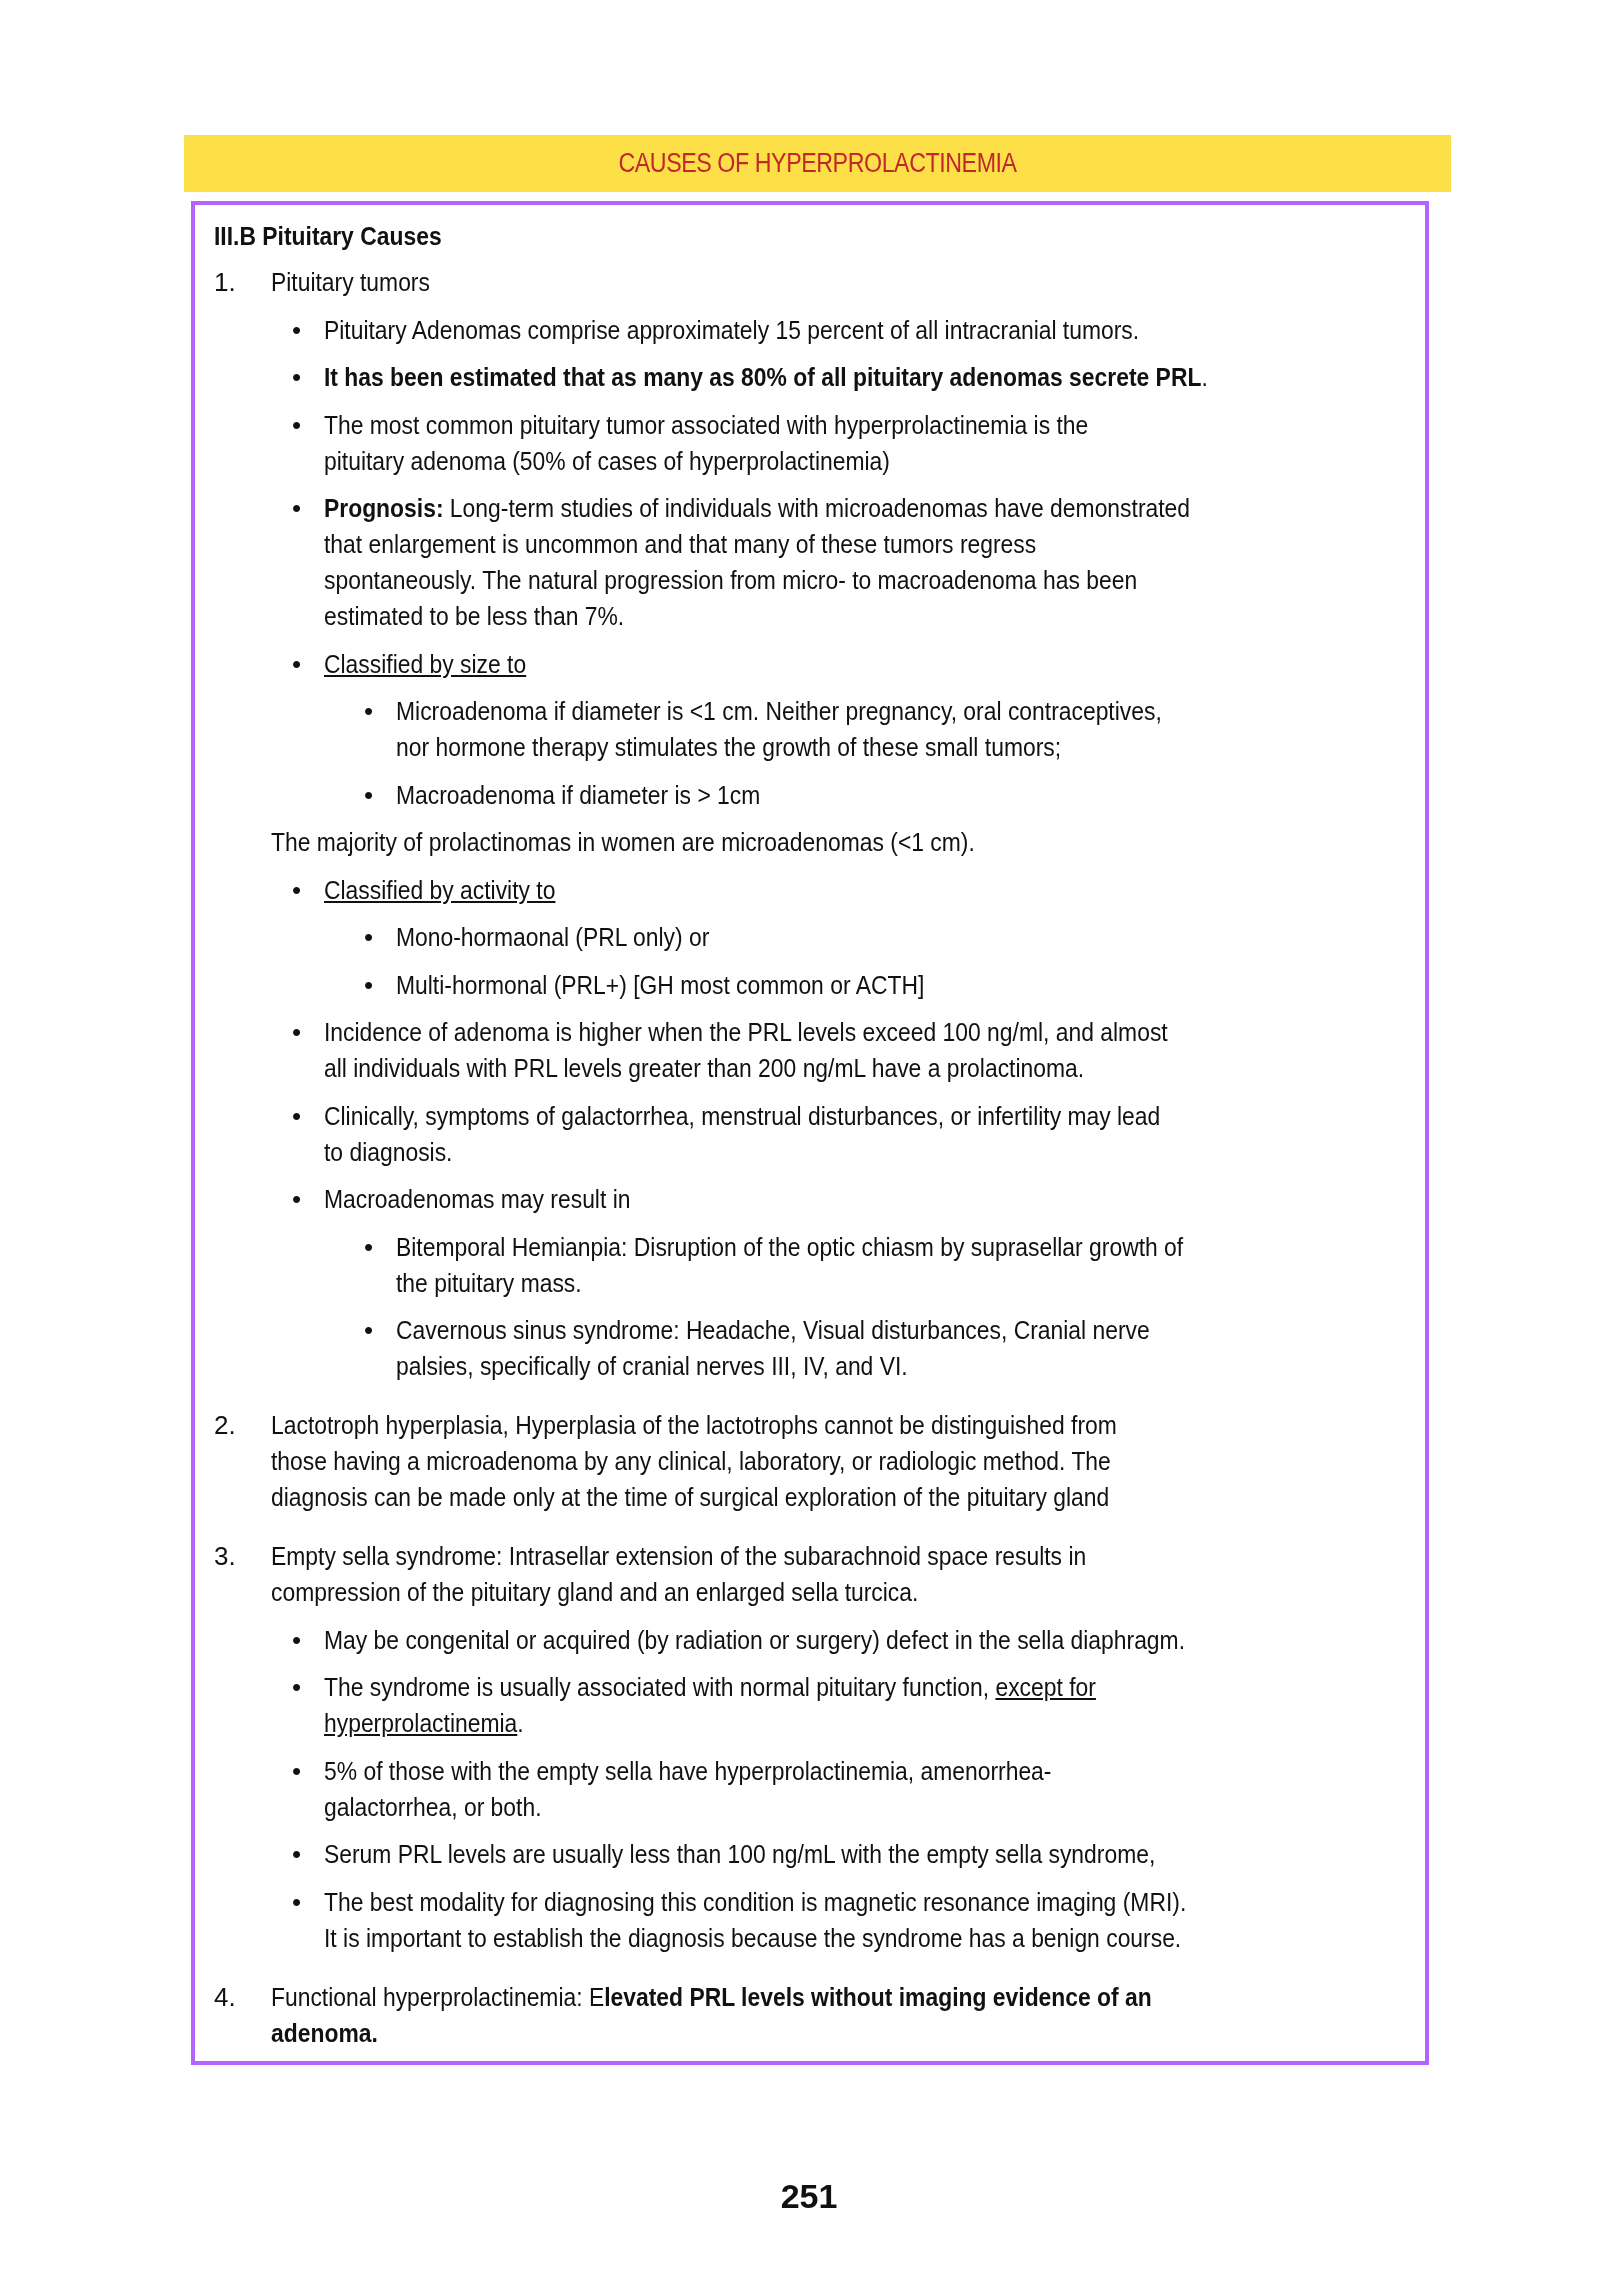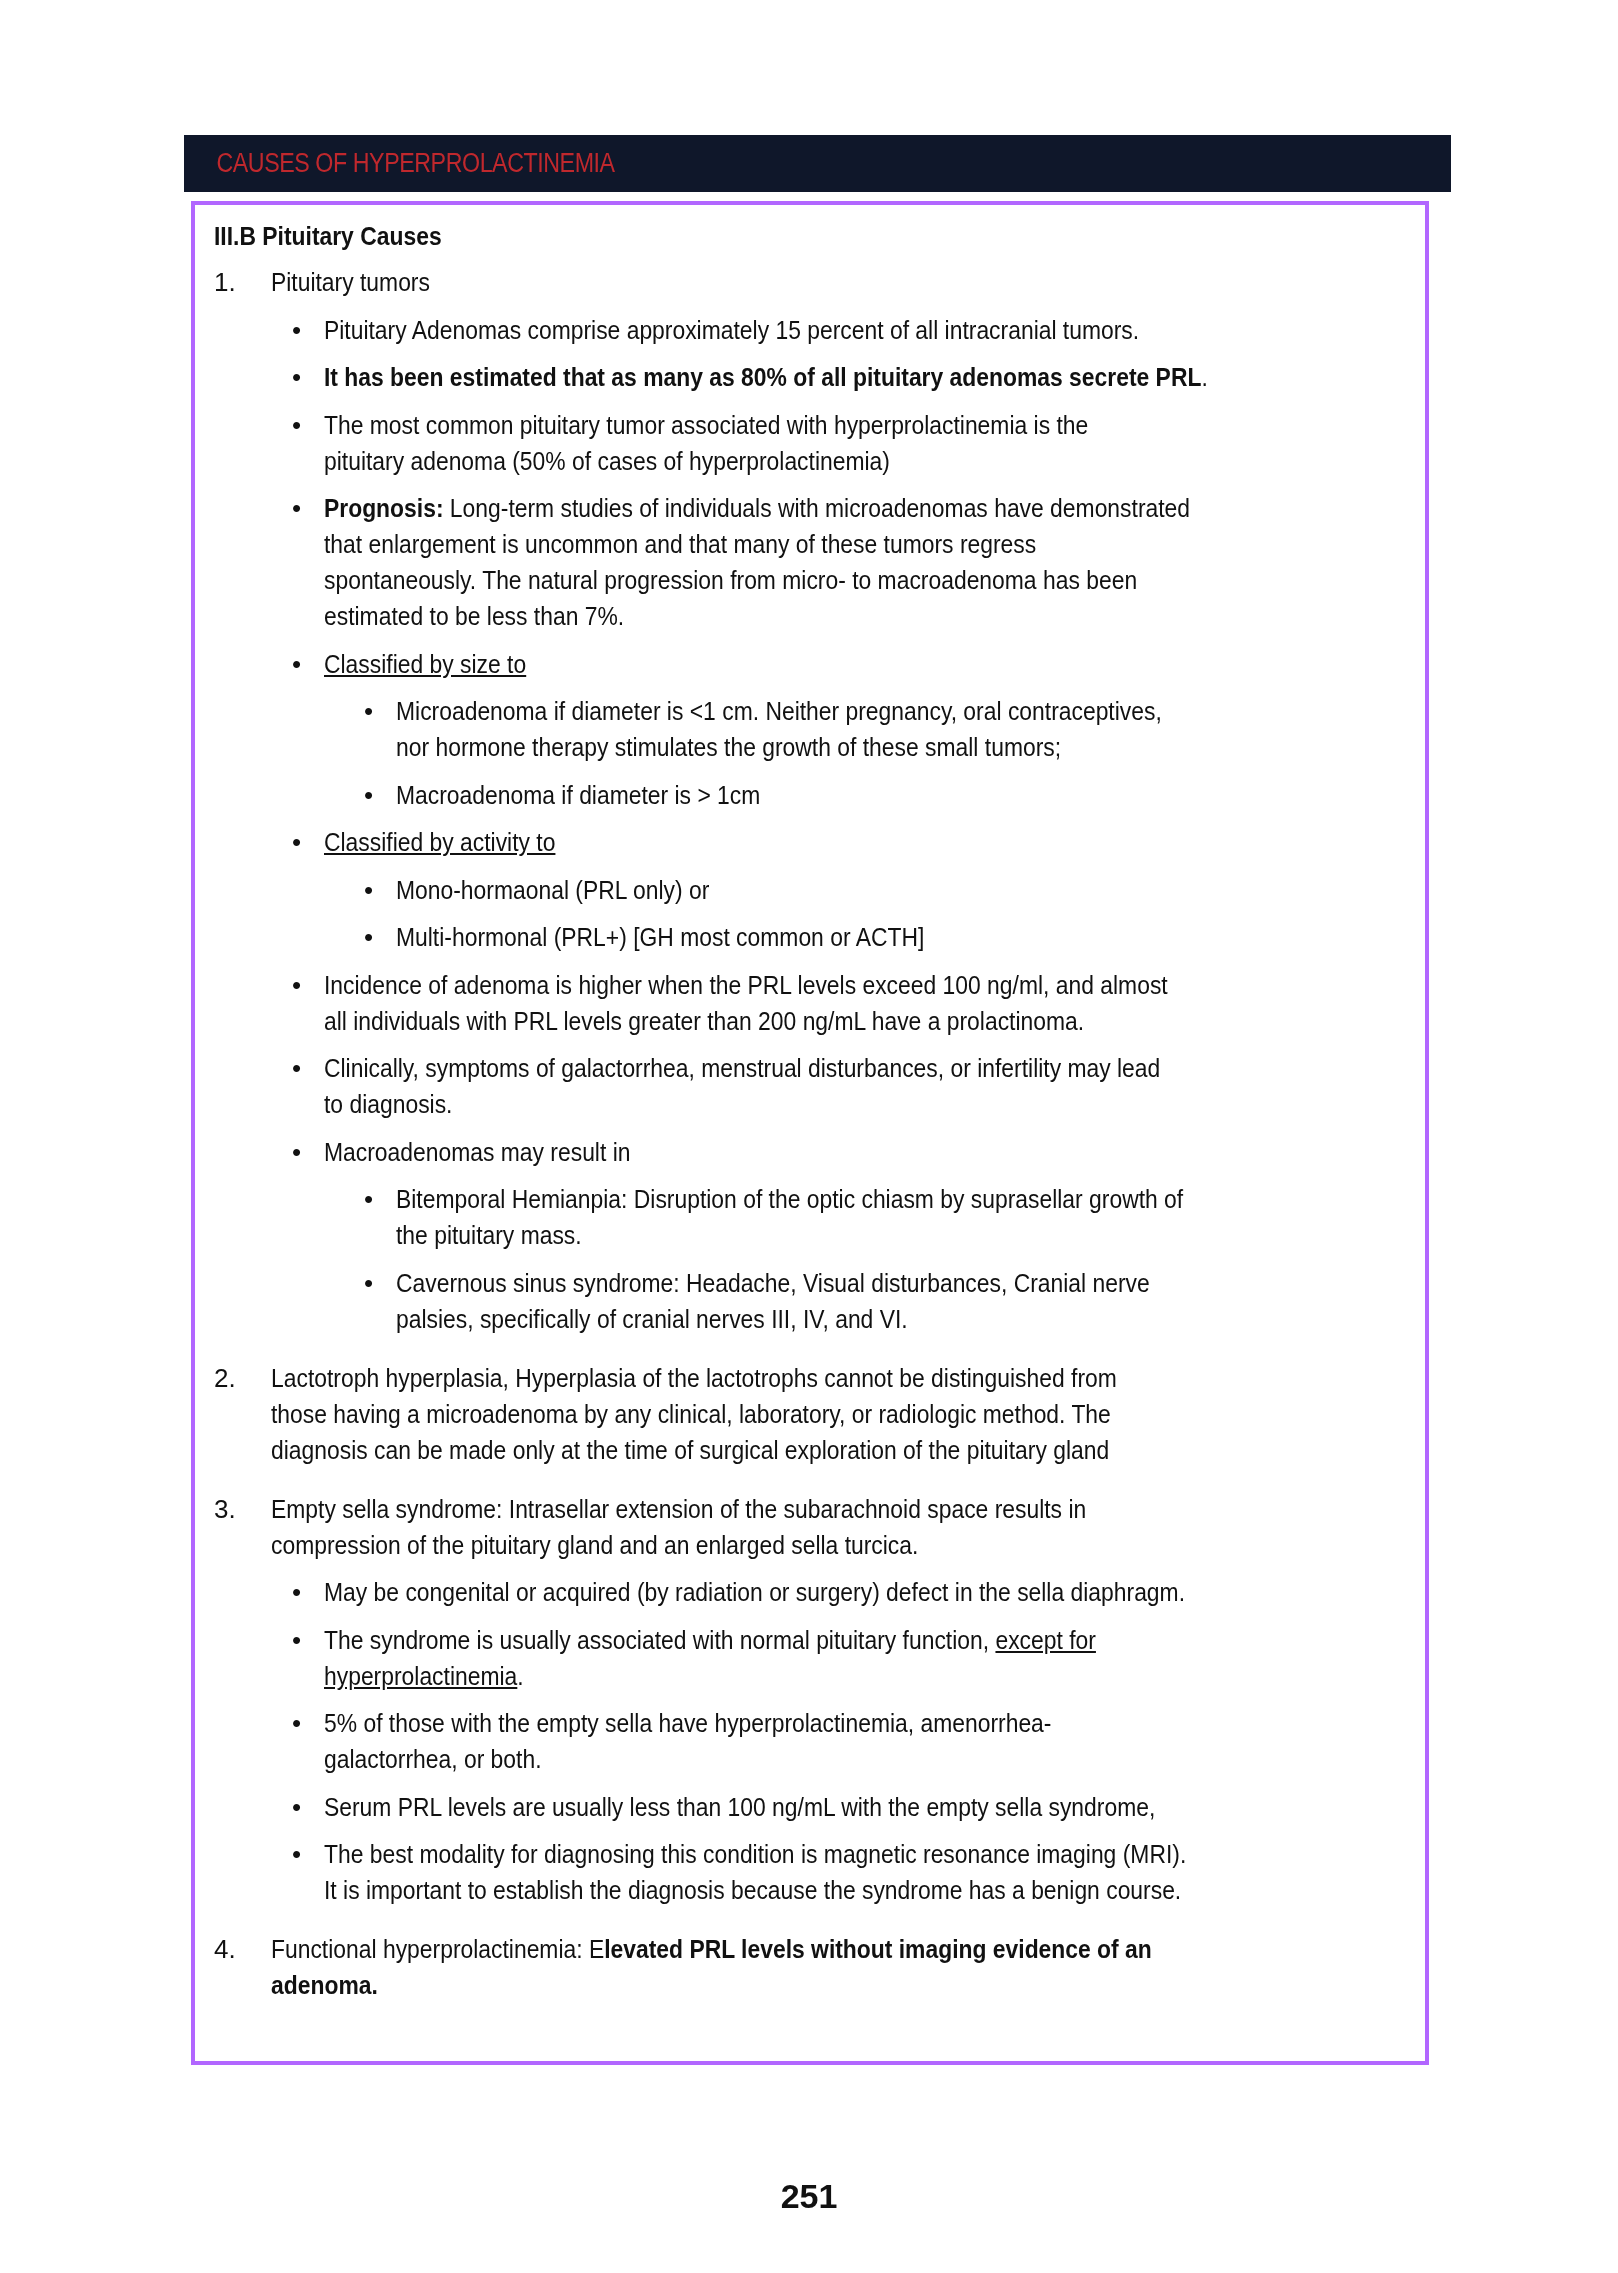--- a/index.html
+++ b/index.html
@@ -3,22 +3,22 @@
 <meta charset="utf-8">
 <style>
   html, body { margin: 0; padding: 0; background: #ffffff; }
   body {
     width: 1618px; height: 2273px; position: relative; overflow: hidden;
     font-family: "Liberation Sans", "DejaVu Sans", sans-serif;
     color: #111111;
   }
   .title-band {
     position: absolute; left: 184px; top: 135px; width: 1267px; height: 57px;
-    background: #0f172a;
-    display: flex; align-items: center; justify-content: flex-start;
+    background: #fde047;
+    display: flex; align-items: center; justify-content: center;
   }
   .title-band .title {
     color: #C0282D; font-size: 27px; letter-spacing: -0.5px;
     font-family: "Liberation Sans Narrow", "Liberation Sans", sans-serif;
     transform: scaleX(0.86);
   }
   .box {
     position: absolute; left: 191px; top: 201px; width: 1238px; height: 1864px;
     border: 4.8px solid #B266FF; box-sizing: border-box;
     padding: 11.5px 0 0 19px;
@@ -95,20 +95,23 @@
       <span class="line">Microadenoma if diameter is &lt;1 cm. Neither pregnancy, oral contraceptives,</span>
       <span class="line">nor hormone therapy stimulates the growth of these small tumors;</span>
     </span>
   </div>
 
   <div class="b2 t">
     <span class="dot">•</span>
     <span class="narrow">Macroadenoma if diameter is &gt; 1cm</span>
   </div>
 
+  <div class="plain t">
+    <span class="narrow">The majority of prolactinomas in women are microadenomas (&lt;1 cm).</span>
+  </div>
 
   <div class="b1 t">
     <span class="dot">•</span>
     <span class="narrow u">Classified by activity to</span>
   </div>
 
   <div class="b2 t">
     <span class="dot">•</span>
     <span class="narrow">Mono-hormaonal (PRL only) or</span>
   </div>

